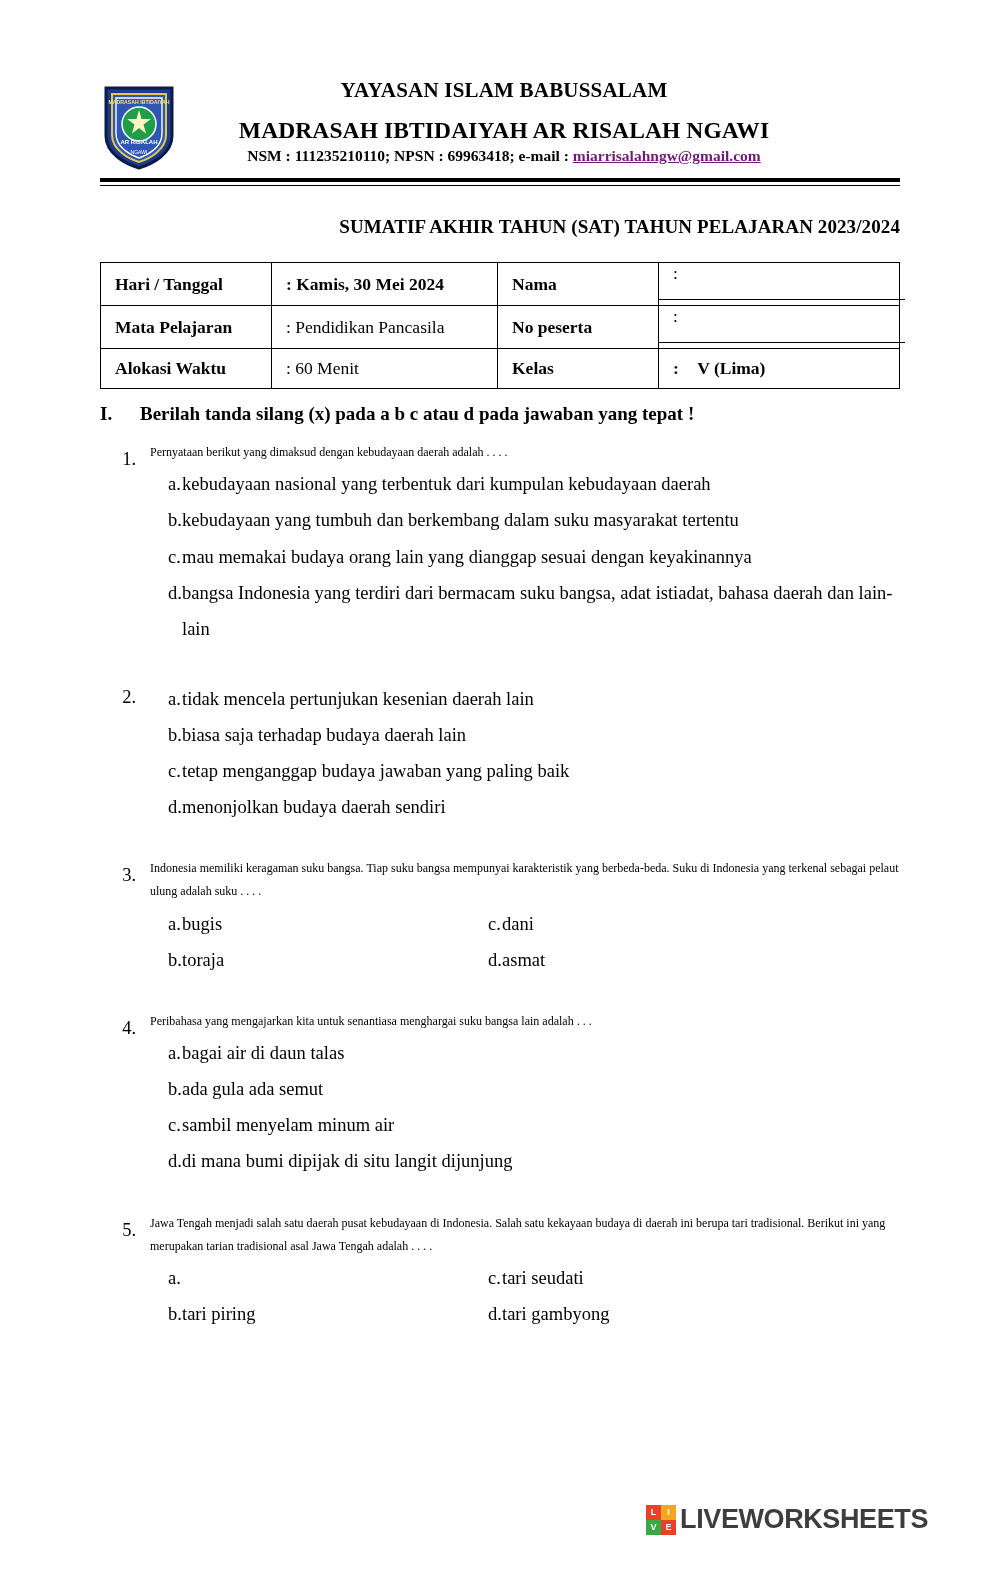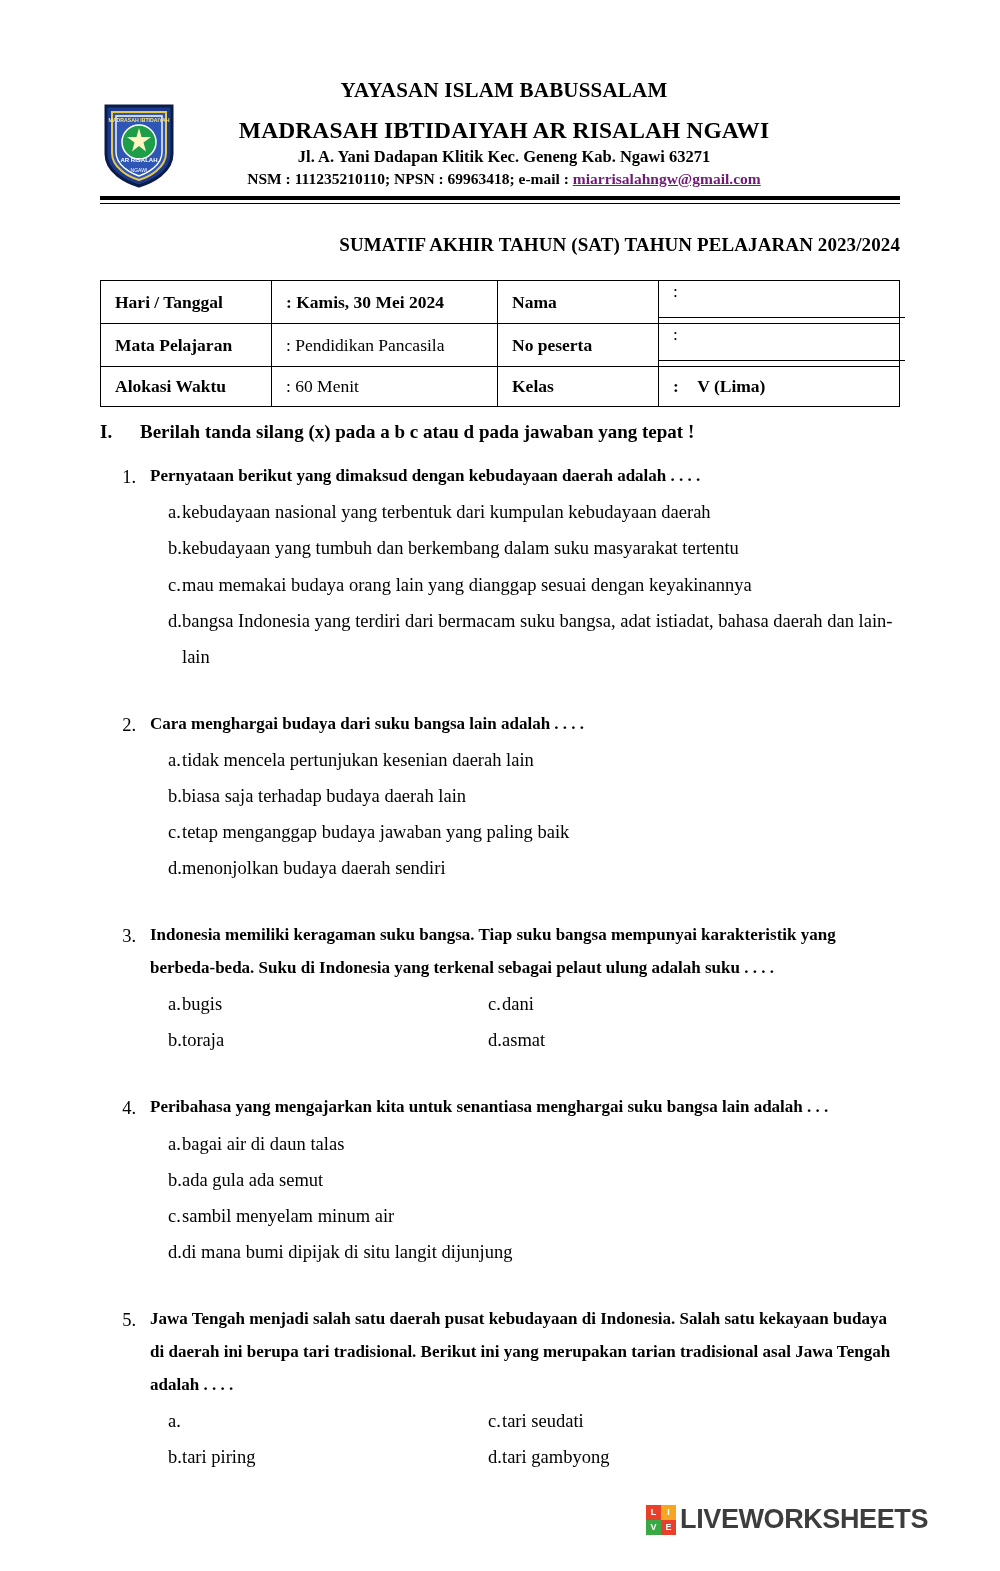--- a/index.html
+++ b/index.html
@@ -19,21 +19,21 @@
     min-height: 1571px;
     position: relative;
     box-sizing: border-box;
     padding: 78px 100px 0 100px;
   }
 
   
   .header {
     position: relative;
     display: flex;
-    align-items: flex-end;
+    align-items: flex-start;
   }
   .logo {
     width: 78px;
     height: 88px;
     flex: 0 0 78px;
     position: relative;
     margin-top: 4px;
   }
   .logo svg { display: block; }
 
@@ -140,24 +140,23 @@
   .q-num {
     width: 36px;
     flex: 0 0 36px;
     text-align: right;
     padding-right: 10px;
     font-size: 18.5px;
     line-height: 1.95;
   }
   .q-body { flex: 1; }
   .q-stem {
-    font-size: 17px;
+    font-size: 12px;
     line-height: 1.95;
     padding-left: 4px;
-    font-weight: bold;
   }
 
   .opts { margin-top: 2px; }
   .opt {
     display: flex;
     font-size: 18.5px;
     line-height: 1.95;
   }
   .opt-letter {
     width: 36px;
@@ -233,21 +232,20 @@
         <circle cx="39" cy="42" r="17" fill="#1f9e4a" stroke="#ffffff" stroke-width="1.5"></circle>
         <path d="M39 28 L41.5 37 L51 37 L43.5 42.5 L46 51.5 L39 46 L32 51.5 L34.5 42.5 L27 37 L36.5 37 Z" fill="#fff4c2"></path>
         <text x="39" y="62" font-size="6" fill="#ffffff" text-anchor="middle" font-family="Liberation Sans, sans-serif" font-weight="bold">AR RISALAH</text>
         <text x="39" y="22" font-size="5.2" fill="#f5e07a" text-anchor="middle" font-family="Liberation Sans, sans-serif" font-weight="bold">MADRASAH IBTIDAIYAH</text>
         <text x="39" y="72" font-size="5" fill="#ffffff" text-anchor="middle" font-family="Liberation Sans, sans-serif">NGAWI</text>
       </svg>
     </div>
     <div class="header-text">
       <div class="h-line1">YAYASAN ISLAM BABUSSALAM</div>
       <div class="h-line2">MADRASAH IBTIDAIYAH AR RISALAH NGAWI</div>
-      <div class="h-line3">Jl. A. Yani Dadapan Klitik Kec. Geneng Kab. Ngawi 63271</div>
       <div class="h-line4"><span>NSM : 111235210110; NPSN : 69963418; e-mail : </span><a class="email-link" href="#">miarrisalahngw@gmail.com</a></div>
     </div>
   </div>
   <hr class="rule-thick">
   <hr class="rule-thin">
 
   <div class="exam-title">SUMATIF AKHIR TAHUN (SAT) TAHUN PELAJARAN 2023/2024</div>
 
   <table class="info-table">
     <tbody>
@@ -326,21 +324,20 @@
             <div class="opt-text">bangsa Indonesia yang terdiri dari bermacam suku bangsa, adat istiadat, bahasa daerah dan lain-lain</div>
           </div>
         </div>
       </div>
     </div>
     <div class="q-gap"></div>
 
     <div class="q">
       <div class="q-num">2.</div>
       <div class="q-body">
-        <div class="q-stem">Cara menghargai budaya dari suku bangsa lain adalah . . . .</div>
         <div class="opts">
           <div class="opt">
             <div class="opt-letter">a.</div>
             <div class="opt-text">tidak mencela pertunjukan kesenian daerah lain</div>
           </div>
           <div class="opt">
             <div class="opt-letter">b.</div>
             <div class="opt-text">biasa saja terhadap budaya daerah lain</div>
           </div>
           <div class="opt">

